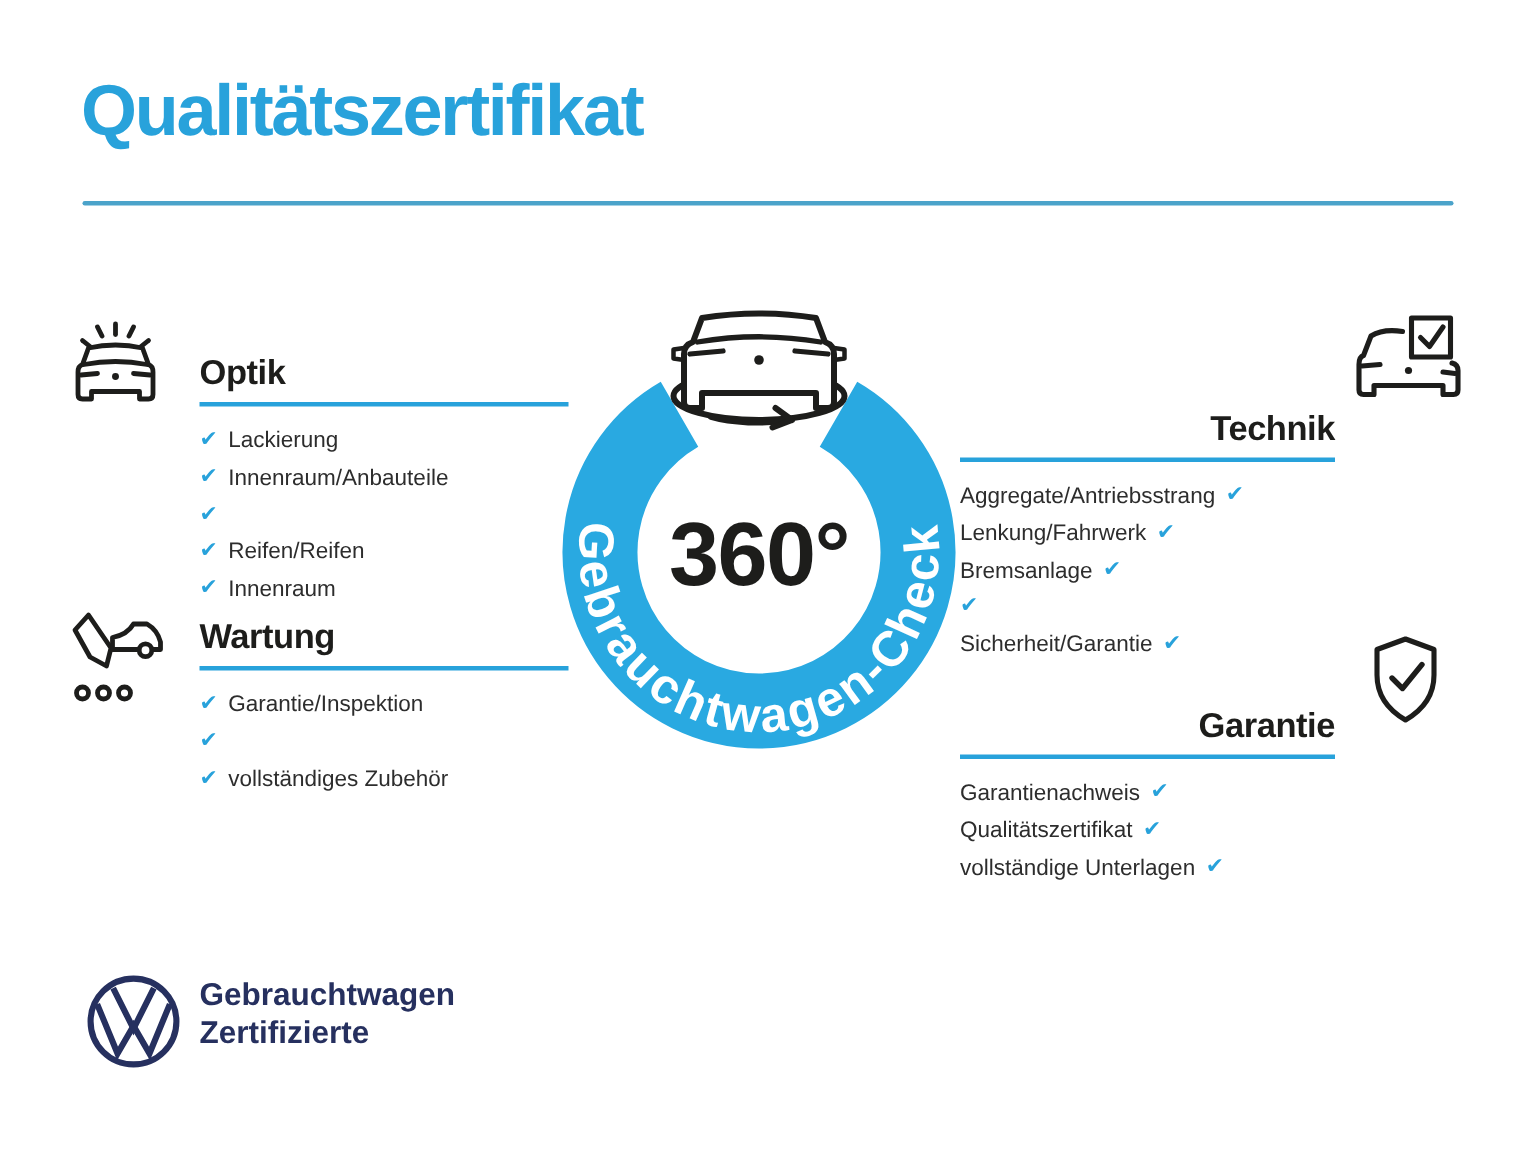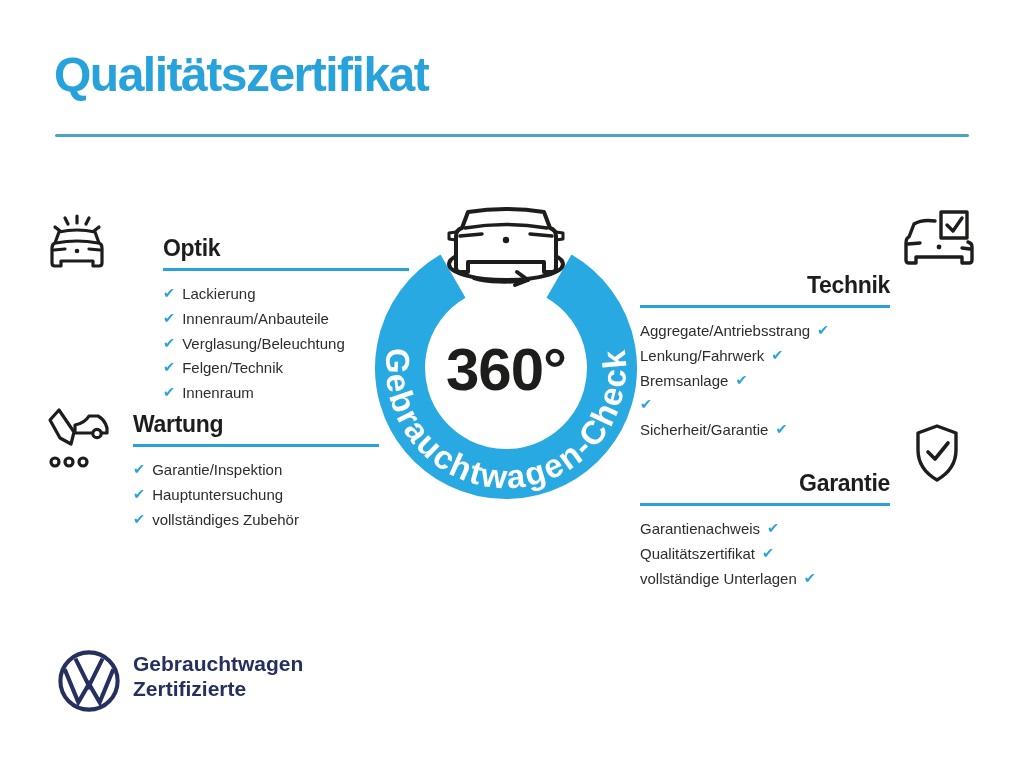--- a/index.html
+++ b/index.html
@@ -15,21 +15,21 @@
   .page-title{
     position:absolute;left:54px;top:46px;
     font-size:48px;font-weight:bold;letter-spacing:-1.5px;
     color:var(--accent);line-height:58px;
   }
   .title-rule{
     position:absolute;left:55px;top:134px;width:914px;height:3px;
     background:var(--rule);border-radius:2px;
   }
   .check-section{position:absolute;}
-  .pos-optik{left:133px;top:233px;width:246px;margin-left:30px;}
+  .pos-optik{left:133px;top:233px;width:246px;}
   .pos-wartung{left:133px;top:409px;width:246px;}
   .pos-technik{left:640px;top:233px;width:250px;}
   .pos-garantie{left:640px;top:431px;width:250px;}
   .sec-title{
     font-size:23px;font-weight:bold;color:var(--ink);
     line-height:30px;letter-spacing:-0.3px;
   }
   .check-section.right .sec-title{text-align:right;margin-top:37px;}
   .sec-underline{height:3px;background:var(--accent);margin-top:5px;}
   .sec-items{margin-top:11px;}
@@ -111,44 +111,42 @@
       <div class="check-item left">
         <span class="check">✔</span>
         <span class="label">Lackierung</span>
       </div>
       <div class="check-item left">
         <span class="check">✔</span>
         <span class="label">Innenraum/Anbauteile</span>
       </div>
       <div class="check-item left">
         <span class="check">✔</span>
-        <span class="label">Verglasung/Beleuchtung</span>
-      </div>
-      <div class="check-item left">
-        <span class="check">✔</span>
-        <span class="label">Felgen/Technik</span>
+      </div>
+      <div class="check-item left">
+        <span class="check">✔</span>
+        <span class="label">Reifen/Reifen</span>
       </div>
       <div class="check-item left">
         <span class="check">✔</span>
         <span class="label">Innenraum</span>
       </div>
     </div>
 </section>
 
 <section class="check-section left pos-wartung">
   <h2 class="sec-title">Wartung</h2>
   <div class="sec-underline"></div>
   <div class="sec-items">
       <div class="check-item left">
         <span class="check">✔</span>
         <span class="label">Garantie/Inspektion</span>
       </div>
       <div class="check-item left">
         <span class="check">✔</span>
-        <span class="label">Hauptuntersuchung</span>
       </div>
       <div class="check-item left">
         <span class="check">✔</span>
         <span class="label">vollständiges Zubehör</span>
       </div>
     </div>
 </section>
 
 <section class="check-section right pos-technik">
   <h2 class="sec-title">Technik</h2>

